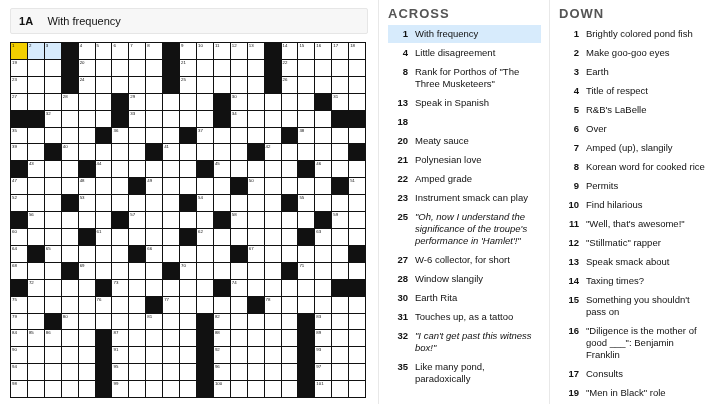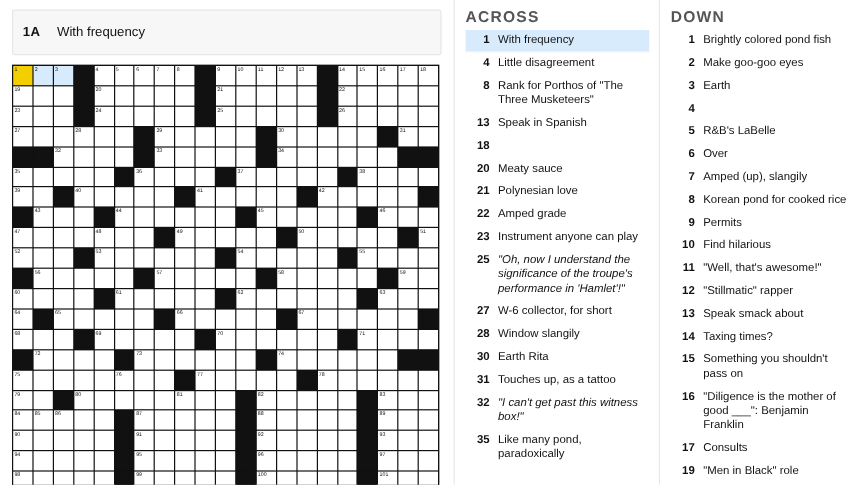--- a/index.html
+++ b/index.html
@@ -21,21 +21,21 @@
   .puzzle-panel {
     width: 378px;
     height: 404px;
     position: relative;
     background: #ffffff;
     padding: 6px 8px 0 8px;
   }
   .clue-bar {
     display: flex;
     align-items: center;
-    height: 38px;
+    height: 26px;
     background: #f7f7f7;
     border: 1px solid #e6e6e6;
     border-radius: 2px;
     padding: 0 8px;
     margin: 2px 2px 8px 2px;
   }
   .clue-bar .num {
     font-weight: bold;
     font-size: 11px;
     color: #121212;
@@ -821,21 +821,21 @@
           <li class="clue-item">
             <span class="cnum2">21</span>
             <span class="ctext">Polynesian love</span>
           </li>
           <li class="clue-item">
             <span class="cnum2">22</span>
             <span class="ctext">Amped grade</span>
           </li>
           <li class="clue-item">
             <span class="cnum2">23</span>
-            <span class="ctext">Instrument anyone can play</span>
+            <span class="ctext">Instrument smack can play</span>
           </li>
           <li class="clue-item">
             <span class="cnum2">25</span>
             <span class="ctext"><i>"Oh, now I understand the significance of the troupe's performance in 'Hamlet'!"</i></span>
           </li>
           <li class="clue-item">
             <span class="cnum2">27</span>
             <span class="ctext">W-6 collector, for short</span>
           </li>
           <li class="clue-item">
@@ -870,36 +870,37 @@
           <li class="clue-item">
             <span class="cnum2">2</span>
             <span class="ctext">Make goo-goo eyes</span>
           </li>
           <li class="clue-item">
             <span class="cnum2">3</span>
             <span class="ctext">Earth</span>
           </li>
           <li class="clue-item">
             <span class="cnum2">4</span>
+            <span class="ctext">Title of respect</span>
           </li>
           <li class="clue-item">
             <span class="cnum2">5</span>
             <span class="ctext">R&amp;B's LaBelle</span>
           </li>
           <li class="clue-item">
             <span class="cnum2">6</span>
             <span class="ctext">Over</span>
           </li>
           <li class="clue-item">
             <span class="cnum2">7</span>
             <span class="ctext">Amped (up), slangily</span>
           </li>
           <li class="clue-item">
             <span class="cnum2">8</span>
-            <span class="ctext">Korean pond for cooked rice</span>
+            <span class="ctext">Korean word for cooked rice</span>
           </li>
           <li class="clue-item">
             <span class="cnum2">9</span>
             <span class="ctext">Permits</span>
           </li>
           <li class="clue-item">
             <span class="cnum2">10</span>
             <span class="ctext">Find hilarious</span>
           </li>
           <li class="clue-item">

